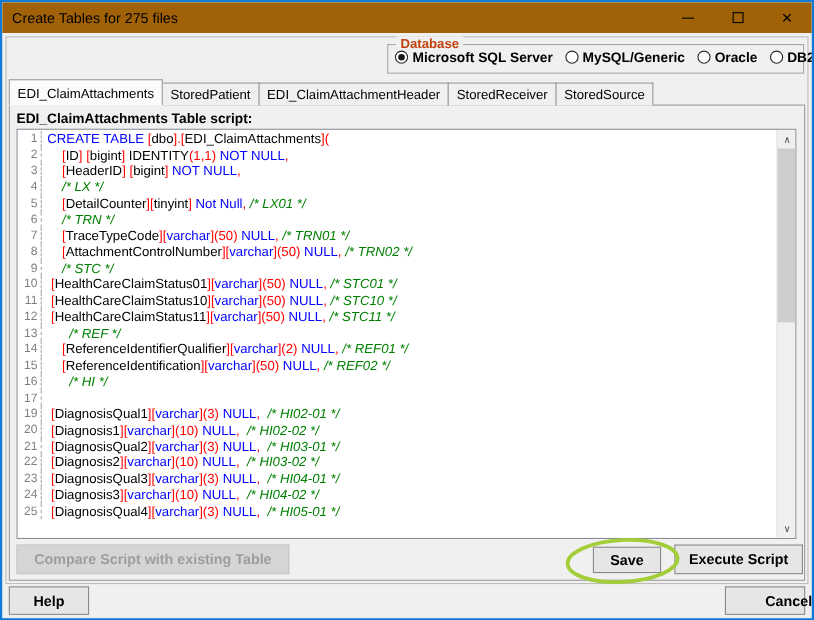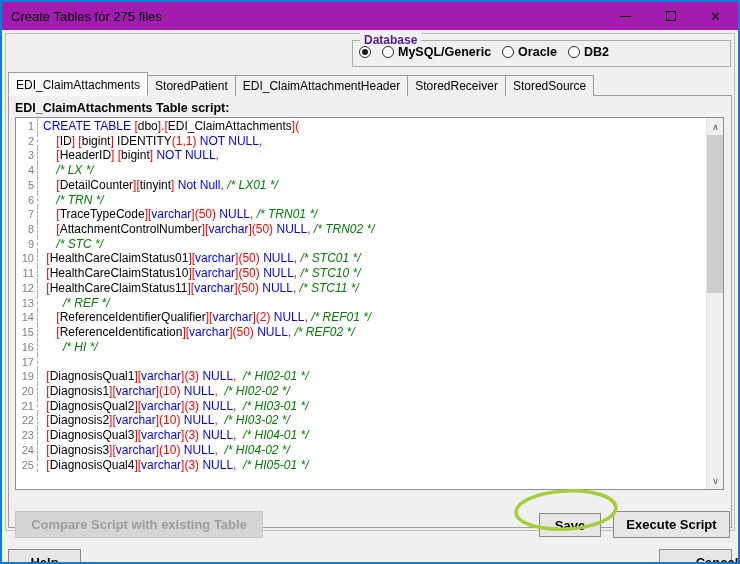--- a/index.html
+++ b/index.html
@@ -4,32 +4,32 @@
 <style>
   :root{
     --win-border:#0f7bd7; --kw:#0000ff; --punc:#ff0000; --cmt:#008000;
     --ident:#000000; --lnum:#7f7f7f; --ellipse:#a2ce39;
   }
   *{margin:0;padding:0;box-sizing:border-box;}
   html,body{background:#fff;}
   body{font-family:"Liberation Sans",sans-serif;}
   .window{position:relative;width:740px;height:564px;border:2px solid var(--win-border);background:#f0f0f0;overflow:hidden;}
   
-  .titlebar{position:absolute;left:0;top:0;right:0;height:28px;background:#a21caf;display:flex;align-items:center;}
+  .titlebar{position:absolute;left:0;top:0;right:0;height:28px;background:#a16207;display:flex;align-items:center;}
   .title{font-size:13px;color:#000;padding-left:9px;flex:1 1 auto;white-space:nowrap;}
   .caption-buttons{display:flex;height:100%;}
   .cap-btn{width:45px;height:100%;display:flex;align-items:center;justify-content:center;cursor:default;}
   .min-icon{display:block;width:11px;height:1px;background:#000;}
   .max-icon{display:block;width:10px;height:10px;border:1px solid #000;background:transparent;}
   .close-icon{font-size:13px;color:#000;line-height:1;}
   
   .panel{position:absolute;left:3px;right:3px;top:31px;bottom:31px;border:1px solid #bcbcbc;background:#f0f0f0;}
   
   .groupbox{position:absolute;left:346px;top:6px;right:3px;height:27px;border:1px solid #aaaaaa;}
-  .groupbox-label{position:absolute;top:-8px;left:7px;background:#f0f0f0;padding:0 4px;font-size:12px;font-weight:bold;color:#4c1d95;line-height:14px;}
+  .groupbox-label{position:absolute;top:-8px;left:7px;background:#f0f0f0;padding:0 4px;font-size:12px;font-weight:bold;color:#c2410c;line-height:14px;}
   .radio-row{position:absolute;left:6px;right:2px;top:4px;display:flex;align-items:center;gap:11px;white-space:nowrap;}
   .radio-opt{display:flex;align-items:center;gap:4px;cursor:default;}
   .rb{width:12px;height:12px;border:1px solid #2b2b2b;border-radius:50%;background:#fff;display:inline-flex;align-items:center;justify-content:center;flex:0 0 auto;}
   .rb .dot{width:6px;height:6px;border-radius:50%;background:#1a1a1a;}
   .rb-label{font-size:12.5px;font-weight:bold;color:#000;}
   
   .tab-strip{position:absolute;left:2px;top:39px;height:23px;display:flex;align-items:flex-end;z-index:3;}
   .tab{font-size:12px;color:#000;background:#f0f0f0;border:1px solid #9b9b9b;border-bottom:none;padding:3px 7px 3px 7px;margin-right:-1px;height:21px;line-height:15px;}
   .tab.active{background:#fbfbfb;height:24px;padding-top:5px;margin-top:-3px;border-bottom:1px solid #fbfbfb;position:relative;z-index:4;}
   .tab-page{position:absolute;left:2px;right:2px;top:61px;bottom:2px;border:1px solid #9b9b9b;background:#f0f0f0;z-index:2;}
@@ -40,21 +40,21 @@
   .code-line{display:flex;height:14.72px;align-items:baseline;}
   .ln{flex:0 0 22px;text-align:right;padding-right:3px;font-size:11px;color:var(--lnum);border-right:1px dashed #a9a9a9;align-self:stretch;line-height:14.72px;}
   .code-text{white-space:pre;font-size:12px;line-height:14.72px;padding-left:5px;color:var(--ident);}
   .t-k{color:var(--kw);} .t-p{color:var(--punc);} .t-c{color:var(--cmt);font-style:italic;} .t-i{color:var(--ident);}
   
   .vscroll{position:absolute;top:0;right:0;bottom:0;width:17px;background:#f0f0f0;border-left:1px solid #e2e2e2;}
   .sb-btn{position:absolute;left:0;width:17px;height:17px;display:flex;align-items:center;justify-content:center;font-size:9px;color:#505050;}
   .sb-up{top:0;} .sb-down{bottom:0;}
   .sb-thumb{position:absolute;left:0;top:17px;width:17px;height:158px;background:#cdcdcd;}
   
-  .btn{display:flex;align-items:center;justify-content:center;background:#e6e6e6;border:1px solid #8a8a8a;font-size:13px;font-weight:bold;color:#000;cursor:default;margin-top:16px;}
+  .btn{display:flex;align-items:center;justify-content:center;background:#e6e6e6;border:1px solid #8a8a8a;font-size:13px;font-weight:bold;color:#000;cursor:default;}
   .btn.disabled{background:#d5d5d5;border-color:#c6c6c6;color:#9d9d9d;}
   .btn-compare{position:absolute;left:6px;top:399px;width:248px;height:27px;}
   .btn-save{position:absolute;left:530px;top:401px;width:62px;height:24px;}
   .btn-execute{position:absolute;left:604px;top:399px;width:117px;height:27px;}
   .save-ellipse{position:absolute;left:500px;top:390px;width:120px;height:48px;pointer-events:none;z-index:5;}
   .btn-help{position:absolute;left:6px;top:531px;width:73px;height:26px;}
   .btn-cancel{position:absolute;right:6px;top:531px;width:73px;height:26px;padding-left:43px;}
 </style>
 </head>
 <body>
@@ -78,20 +78,21 @@
 
   <div class="panel">
 
     <div class="groupbox">
       <span class="groupbox-label">Database</span>
       <div class="radio-row">
           <label class="radio-opt">
             <span class="rb">
               <span class="dot"></span>
             </span>
+            <span class="rb-label">Microsoft SQL Server</span>
           </label>
           <label class="radio-opt">
             <span class="rb"></span>
             <span class="rb-label">MySQL/Generic</span>
           </label>
           <label class="radio-opt">
             <span class="rb"></span>
             <span class="rb-label">Oracle</span>
           </label>
           <label class="radio-opt">

